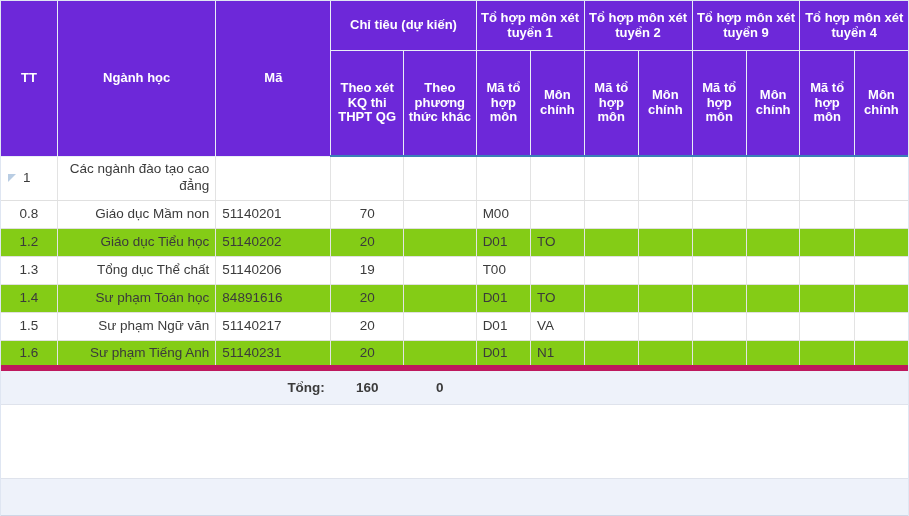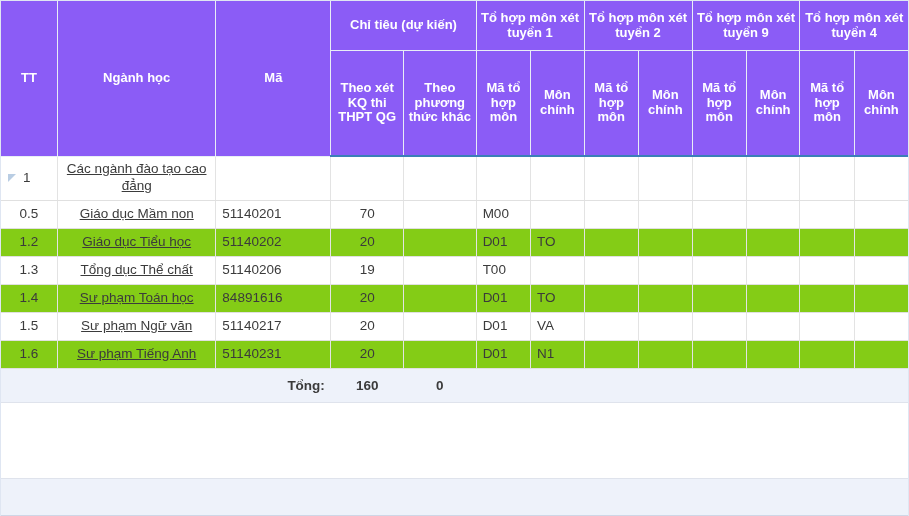--- a/index.html
+++ b/index.html
@@ -28,21 +28,21 @@
   }
 
   table.grid {
     border-collapse: collapse;
     table-layout: fixed;
     width: 907px;
   }
 
   
   thead th {
-    background: #8b5cf6;
+    background: #6d28d9;
     color: #ffffff;
     font-weight: bold;
     font-size: 13px;
     vertical-align: middle;
     border-right: 1px solid #e8eef6;
     border-bottom: 1px solid #e8eef6;
     padding: 2px 3px;
     line-height: 1.15;
   }
   thead tr.hdr-bottom th {
@@ -65,42 +65,42 @@
   }
   tbody tr.alt td { background: #84cc16; }
   tbody td.last-col { border-right: none; }
 
   td.c-tt {
     text-align: center;
     white-space: nowrap;
     position: relative;
   }
   td.c-tt.group { text-align: left; padding-left: 22px; }
-  td.c-name  { text-align: center; white-space: nowrap; text-decoration: underline; }
+  td.c-name  { text-align: right; white-space: nowrap; }
   td.c-code  { text-align: left; }
   td.c-num   { text-align: center; }
   td.c-comb  { text-align: left; }
 
   .tri-icon {
     position: absolute;
     left: 7px;
     top: 50%;
     margin-top: -4px;
     width: 0;
     height: 0;
     border-left: 8px solid #b9cde3;
     border-bottom: 8px solid transparent;
   }
 
   
   tr.total-row td {
     background: #eef2fa;
     border-right: none;
     border-bottom: 1px solid #dfe3ec;
-    border-top: 1px solid #be185d;
+    border-top: 6px solid #be185d;
     font-weight: bold;
     color: #3b3b3b;
     font-size: 13.5px;
     height: 27px;
     padding: 3px 6px;
   }
   tr.total-row td.t-label { text-align: right; }
   tr.total-row td.t-num   { text-align: center; }
 
   
@@ -172,21 +172,21 @@
           <td class="c-comb" style="height: 44px;"></td>
           <td class="c-comb" style="height: 44px;"></td>
           <td class="c-comb" style="height: 44px;"></td>
           <td class="c-comb" style="height: 44px;"></td>
           <td class="c-comb" style="height: 44px;"></td>
           <td class="c-comb" style="height: 44px;"></td>
           <td class="c-comb" style="height: 44px;"></td>
           <td class="c-comb last-col" style="height: 44px;"></td>
         </tr>
         <tr>
-          <td class="c-tt">0.5</td>
+          <td class="c-tt">0.8</td>
           <td class="c-name">Giáo dục Mầm non</td>
           <td class="c-code">51140201</td>
           <td class="c-num">70</td>
           <td class="c-num"></td>
           <td class="c-comb">M00</td>
           <td class="c-comb"></td>
           <td class="c-comb"></td>
           <td class="c-comb"></td>
           <td class="c-comb"></td>
           <td class="c-comb"></td>

